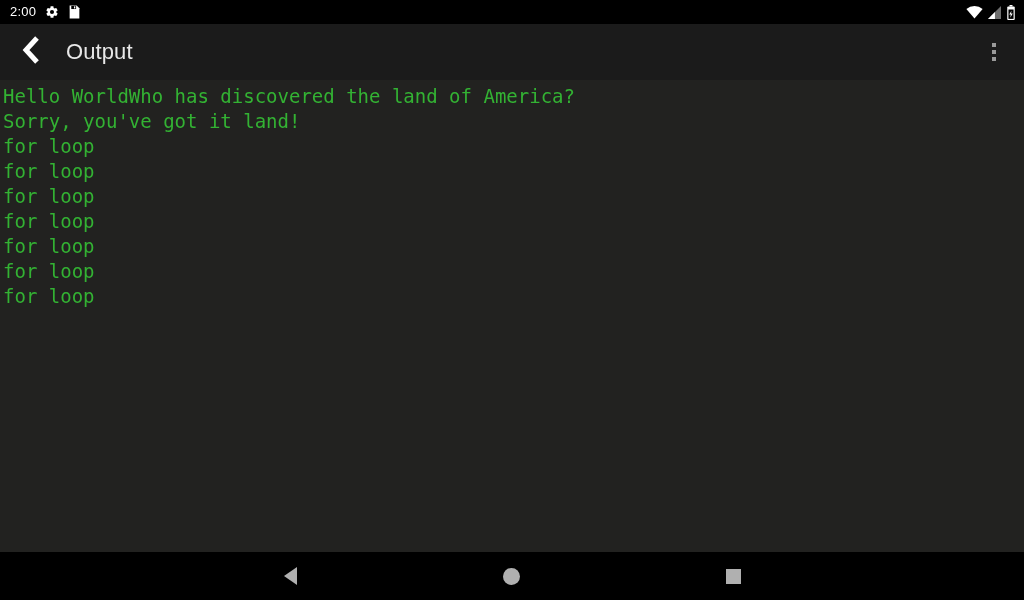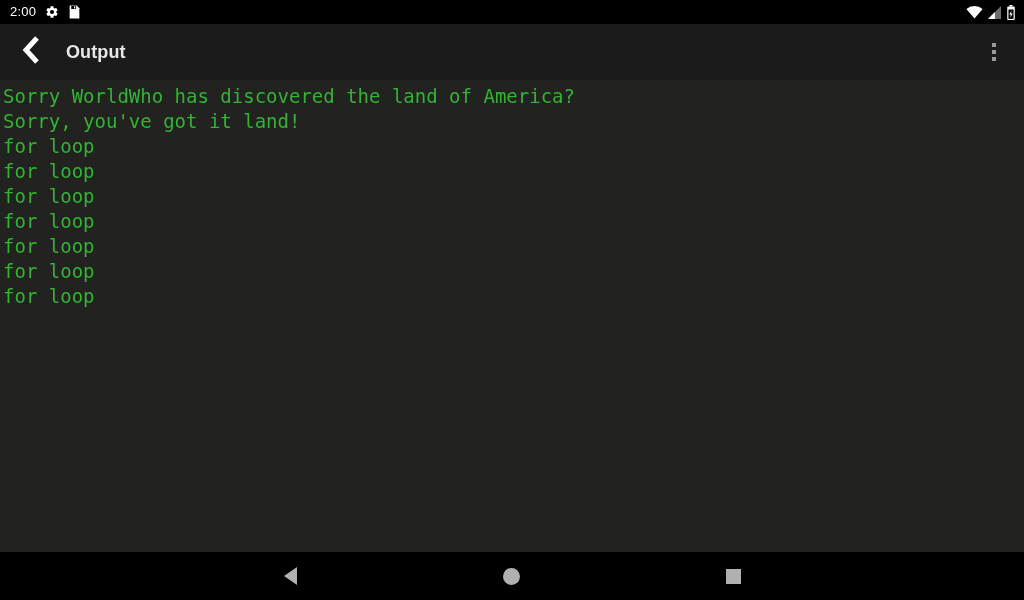--- a/index.html
+++ b/index.html
@@ -71,24 +71,24 @@
   .back-button {
     width: 36px;
     height: 40px;
     display: flex;
     align-items: center;
     justify-content: center;
     cursor: pointer;
   }
   .app-title {
     color: #e8e8e8;
-    font-size: 18px;
+    font-size: 22px;
     font-family: "Liberation Sans", sans-serif;
     margin-left: 18px;
-    font-weight: bold;
+    font-weight: normal;
     letter-spacing: 0.1px;
   }
   .overflow-button {
     margin-left: auto;
     width: 40px;
     height: 44px;
     display: flex;
     flex-direction: column;
     align-items: center;
     justify-content: center;
@@ -212,21 +212,21 @@
     </div>
     <div class="app-title">Output</div>
     <div class="overflow-button">
       <span class="dot"></span>
       <span class="dot"></span>
       <span class="dot"></span>
     </div>
   </div>
 
   <div class="console" id="console-output" style="background: rgb(34, 34, 32);">
-      <div class="console-line" style="color: rgb(51, 178, 51);">Sorry WorldWho has discovered the land of America?</div>
+      <div class="console-line" style="color: rgb(51, 178, 51);">Hello WorldWho has discovered the land of America?</div>
       <div class="console-line" style="color: rgb(51, 178, 51);">Sorry, you've got it land!</div>
       <div class="console-line" style="color: rgb(51, 178, 51);">for loop</div>
       <div class="console-line" style="color: rgb(51, 178, 51);">for loop</div>
       <div class="console-line" style="color: rgb(51, 178, 51);">for loop</div>
       <div class="console-line" style="color: rgb(51, 178, 51);">for loop</div>
       <div class="console-line" style="color: rgb(51, 178, 51);">for loop</div>
       <div class="console-line" style="color: rgb(51, 178, 51);">for loop</div>
       <div class="console-line" style="color: rgb(51, 178, 51);">for loop</div>
     </div>
 

